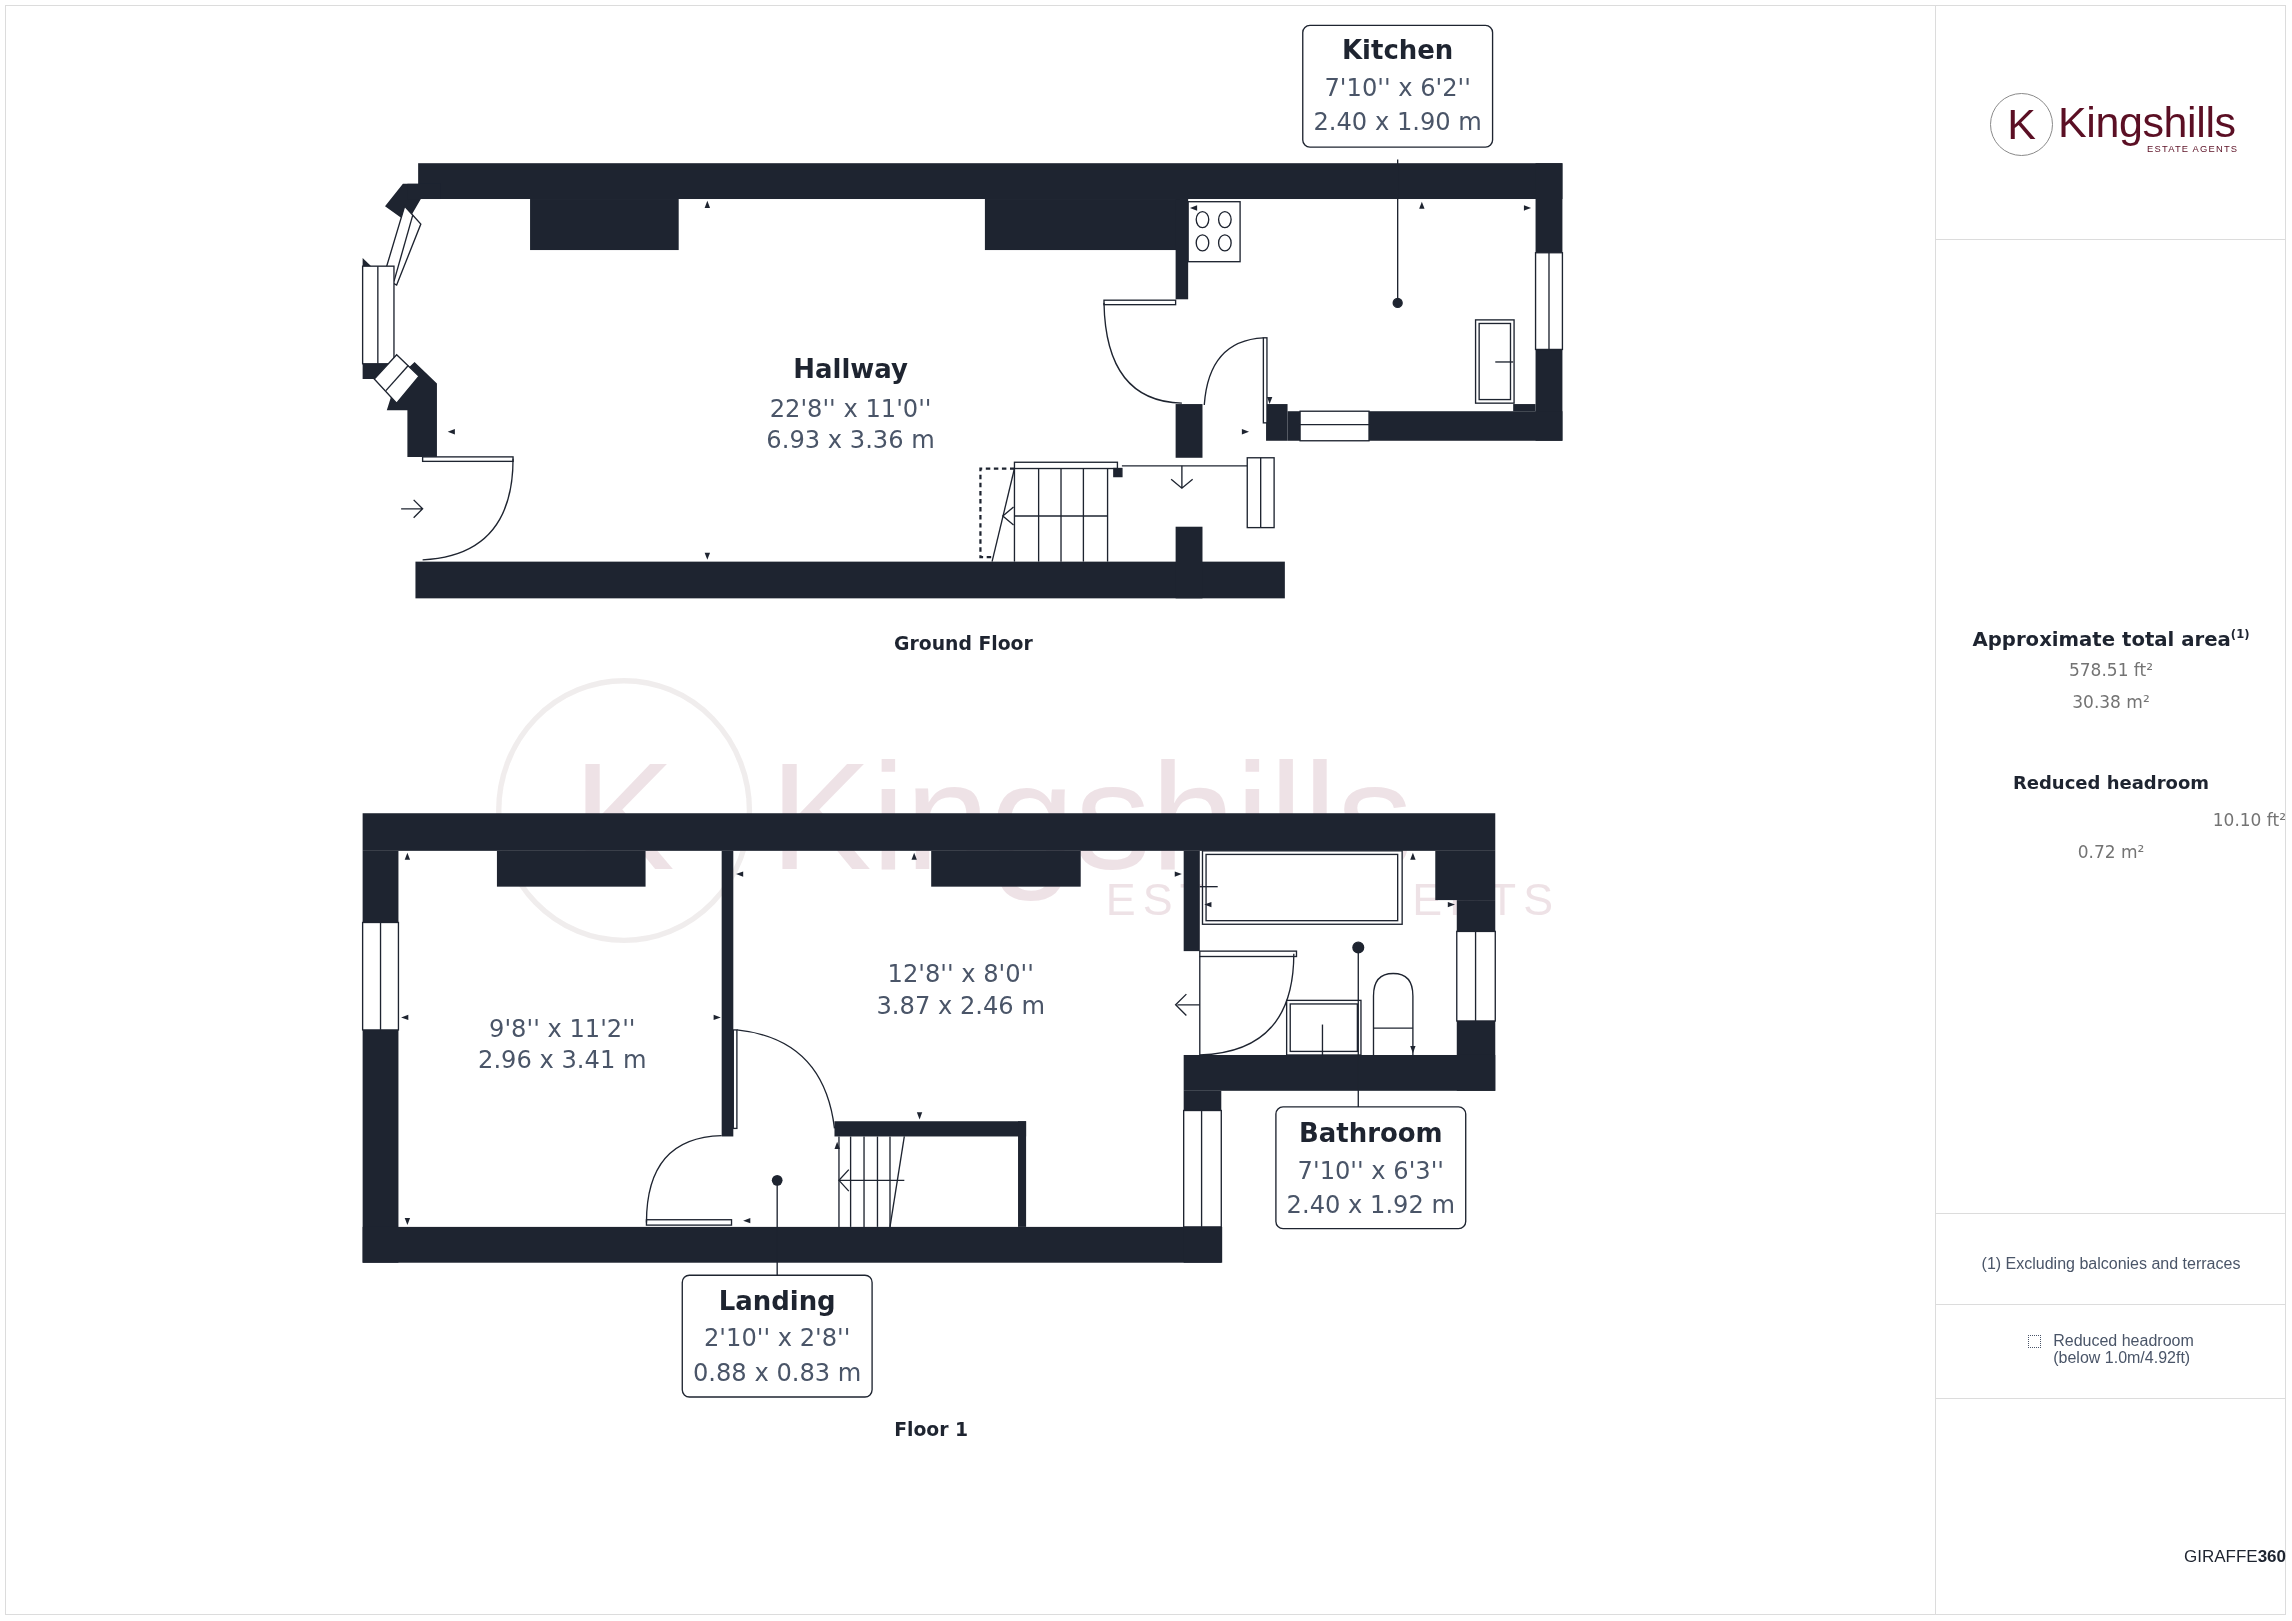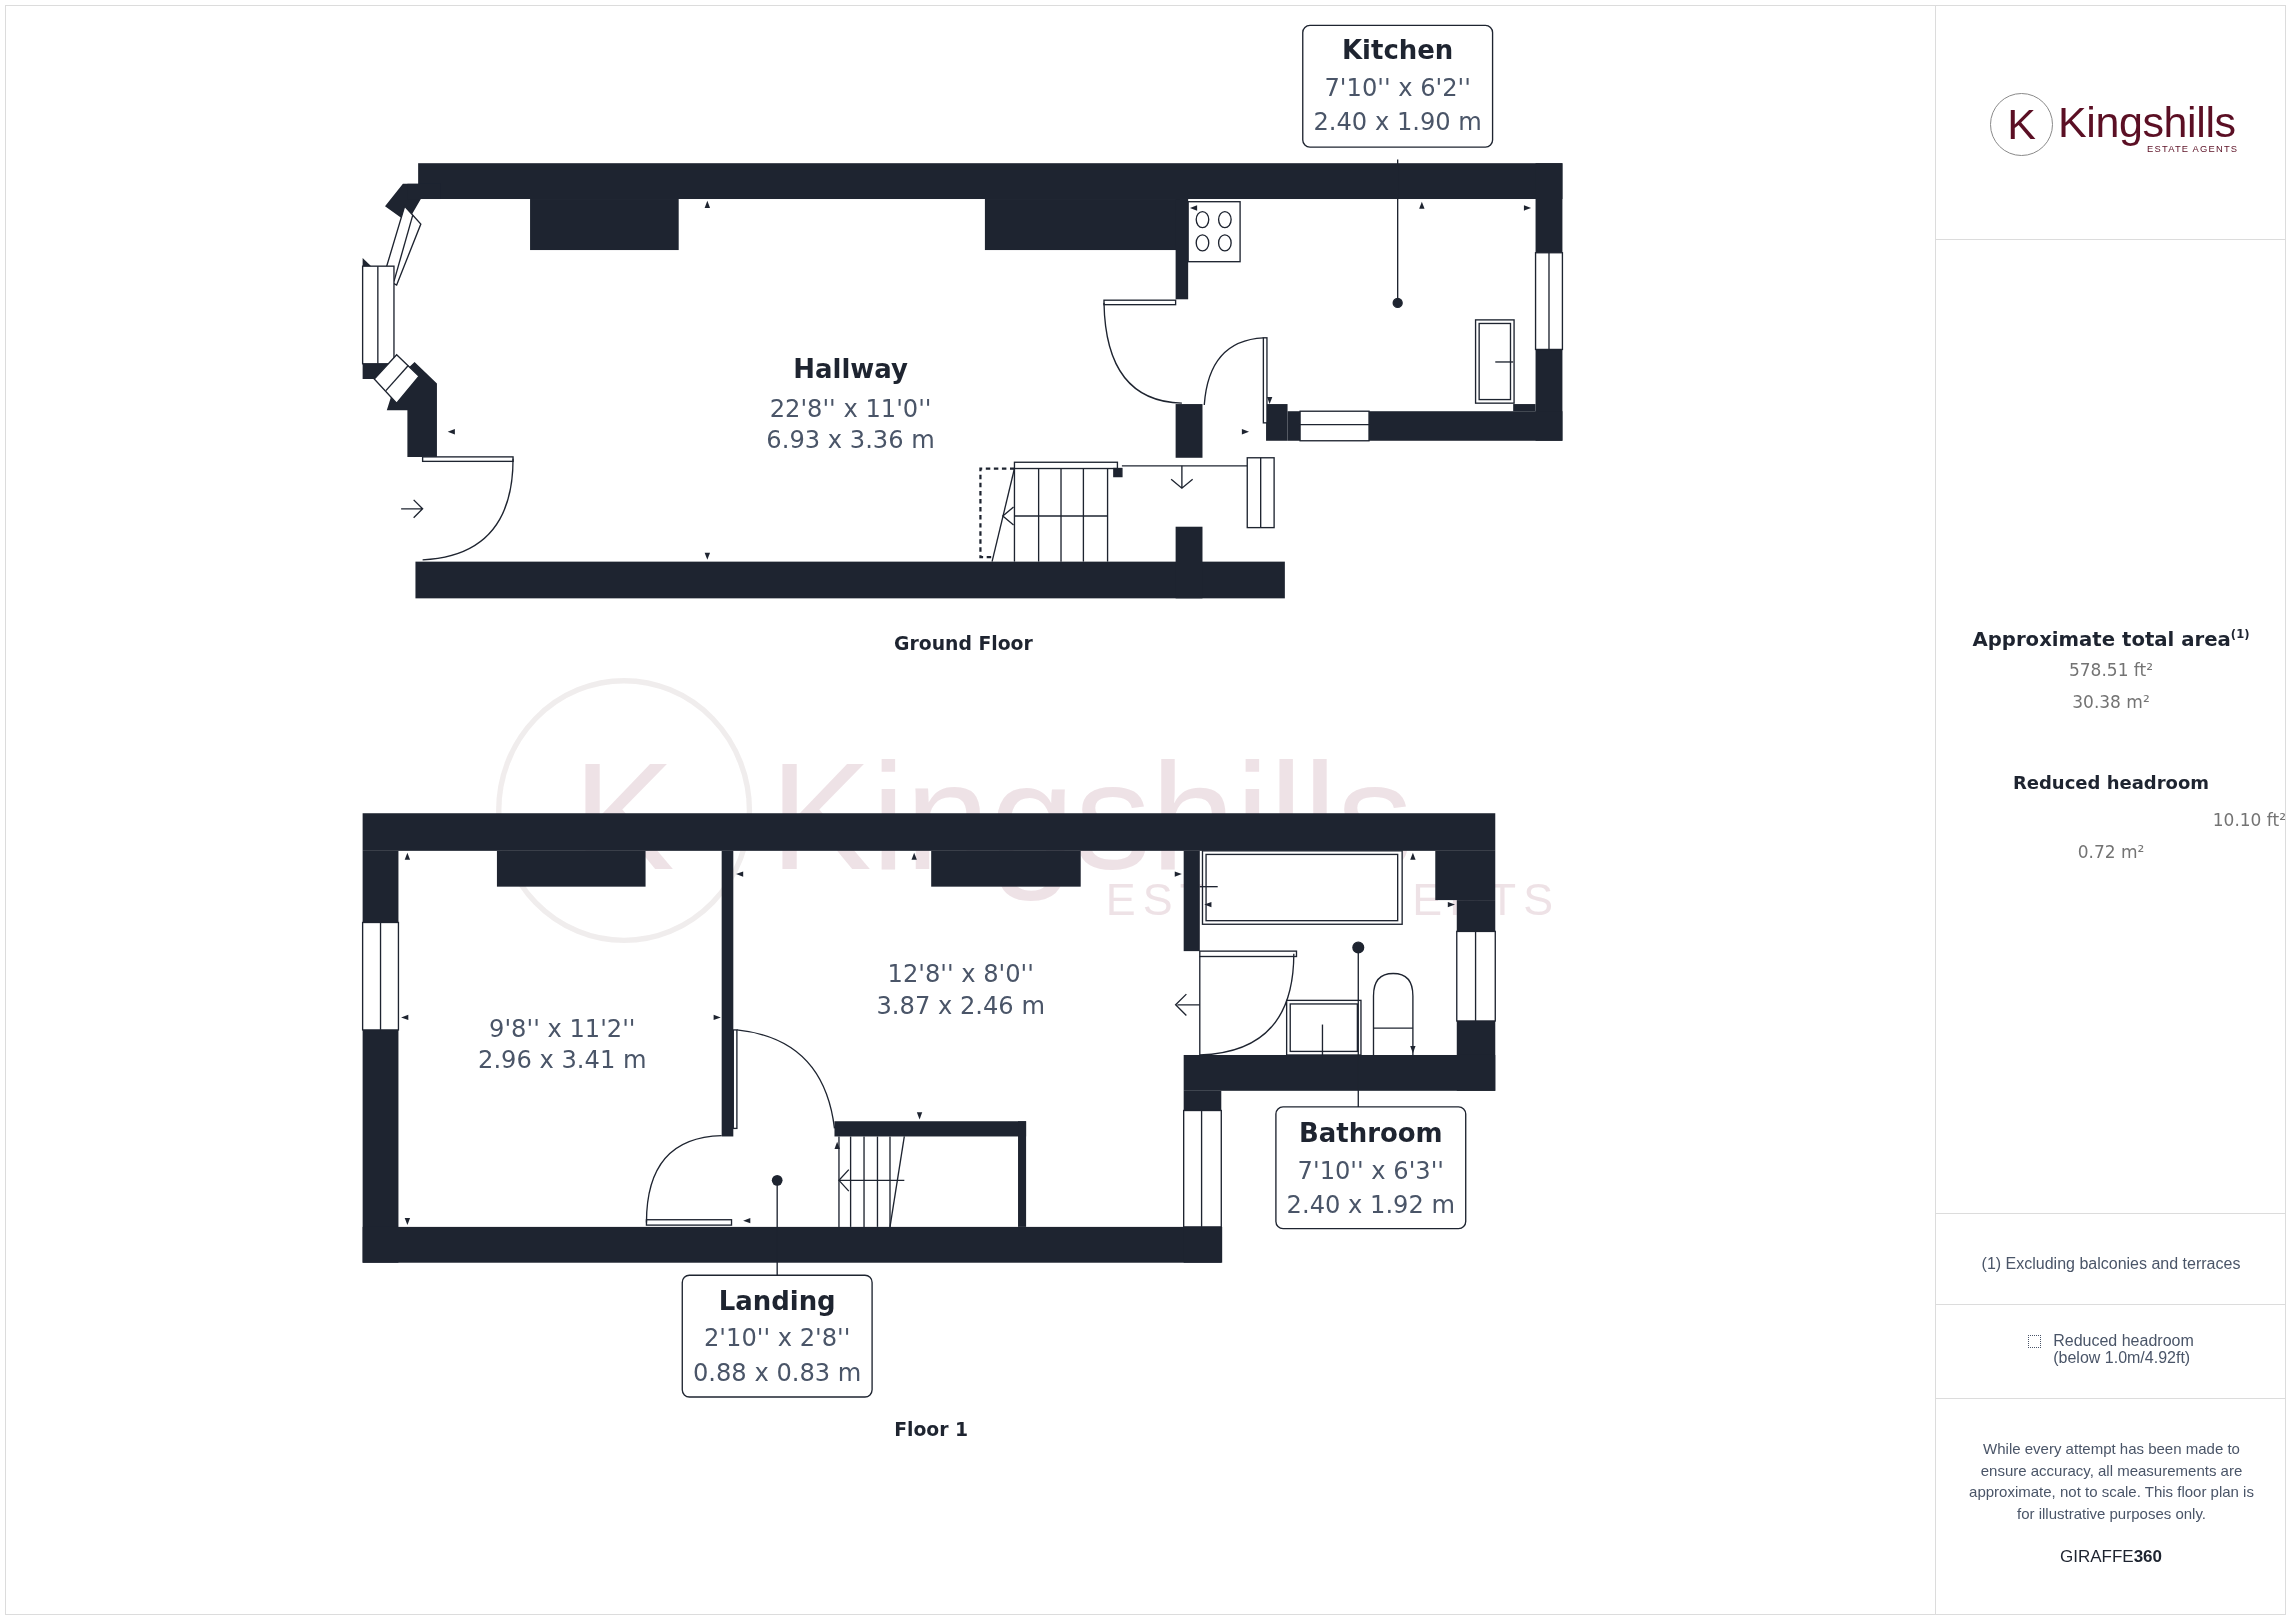--- a/index.html
+++ b/index.html
@@ -288,16 +288,15 @@
   <div class="area-val" style="top:805px;text-align:right;">10.10 ft²</div>
   <div class="area-val" style="top:837px;">0.72 m²</div>
 
   <div class="panel-divider" style="top:1208px;"></div>
   <div class="note" style="top:1250px;">(1) Excluding balconies and terraces</div>
   <div class="panel-divider" style="top:1299px;"></div>
   <div class="note" style="top:1327px;">
     <span class="headroom-icon"></span><span class="headroom-text"><span>Reduced headroom</span><br><span>(below 1.0m/4.92ft)</span></span>
   </div>
   <div class="panel-divider" style="top:1393px;"></div>
-  <div class="disclaimer" style="top:1433px;">While every attempt has been made to ensure accuracy, all measurements are approximate, not to scale. This floor plan is for illustrative purposes only.</div>
-  <div class="brand" style="top:1542px;"><span>GIRAFFE</span><b>360</b></div>
+  <div class="brand" style="top:1542px;text-align:right;"><span>GIRAFFE</span><b>360</b></div>
 </div>
 
 
 </body></html>

